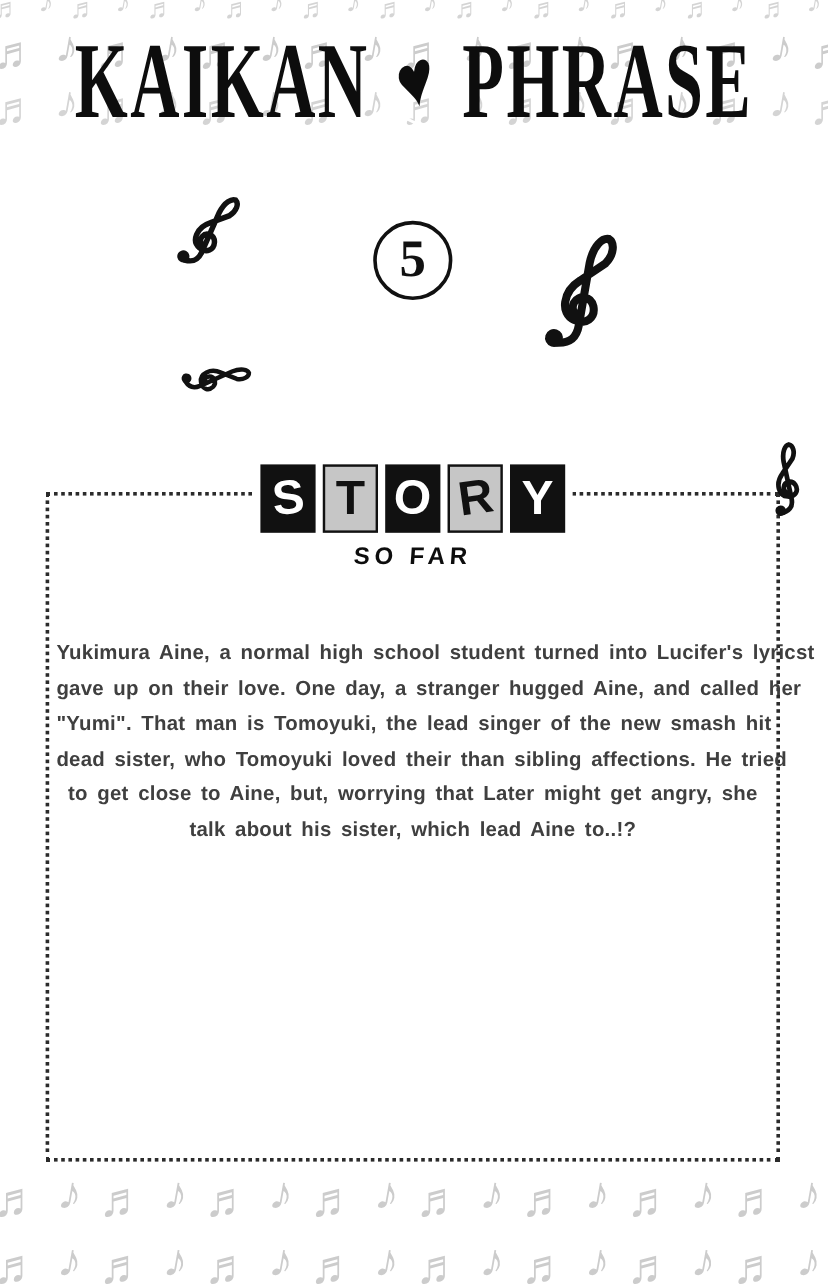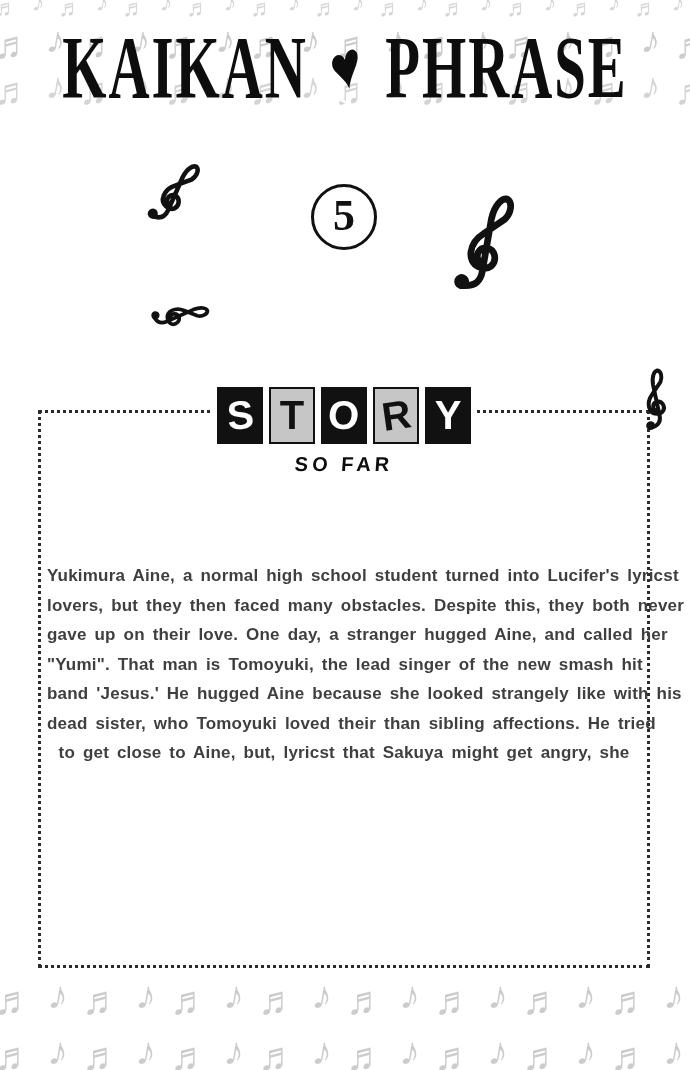--- a/index.html
+++ b/index.html
@@ -98,21 +98,21 @@
   .tile.dark{background:#111111;color:#ffffff;}
   .tile.light{background:#c6c6c6;color:#111111;border:2px solid #111;box-sizing:border-box;}
   .sofar{
     position:absolute;top:40px;left:0;width:100%;
     text-align:center;
     font-weight:bold;font-size:20px;letter-spacing:4px;
     transform:skewX(-4deg);
     color:#0d0d0d;
   }
   .story-text{
-    position:absolute;top:148px;left:6px;right:6px;
+    position:absolute;top:116px;left:6px;right:6px;
     text-align:center;
     font-size:17px;line-height:29.5px;
     letter-spacing:0.2px;word-spacing:3px;
     color:#3f3f3f;
     font-weight:bold;
   }
   .story-line{white-space:nowrap;}
 </style>
 </head>
 <body>
@@ -182,22 +182,21 @@
         <div class="tile light">
           <span style="transform: rotate(-8deg);">R</span>
         </div>
         <div class="tile dark">
           <span style="transform: rotate(0deg);">Y</span>
         </div>
       </div>
     <div class="sofar">SO FAR</div>
     <div class="story-text">
         <div class="story-line">Yukimura Aine, a normal high school student turned into Lucifer's lyricst</div>
-        <div class="story-line">lovers, but they then faced many obstacles. Despite this, they both never</div>
         <div class="story-line">gave up on their love. One day, a stranger hugged Aine, and called her</div>
         <div class="story-line">"Yumi". That man is Tomoyuki, the lead singer of the new smash hit</div>
-        <div class="story-line">band 'Jesus.' He hugged Aine because she looked strangely like with his</div>
         <div class="story-line">dead sister, who Tomoyuki loved their than sibling affections. He tried</div>
-        <div class="story-line">to get close to Aine, but, lyricst that Sakuya might get angry, she</div>
+        <div class="story-line">to get close to Aine, but, worrying that Later might get angry, she</div>
+        <div class="story-line">talk about his sister, which lead Aine to..!?</div>
       </div>
   </div>
 
 </div>
 
 </body></html>

